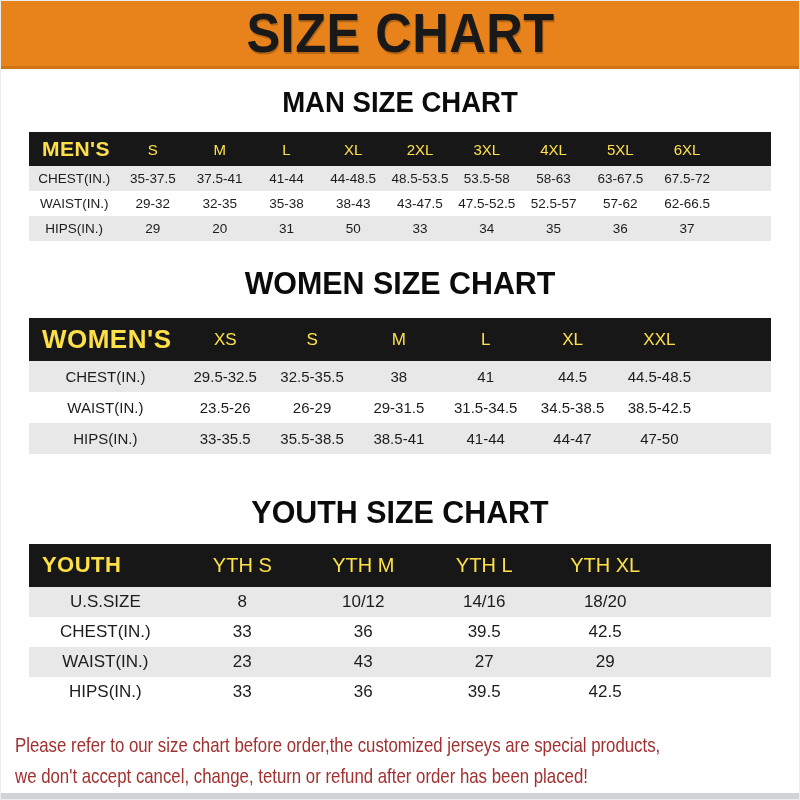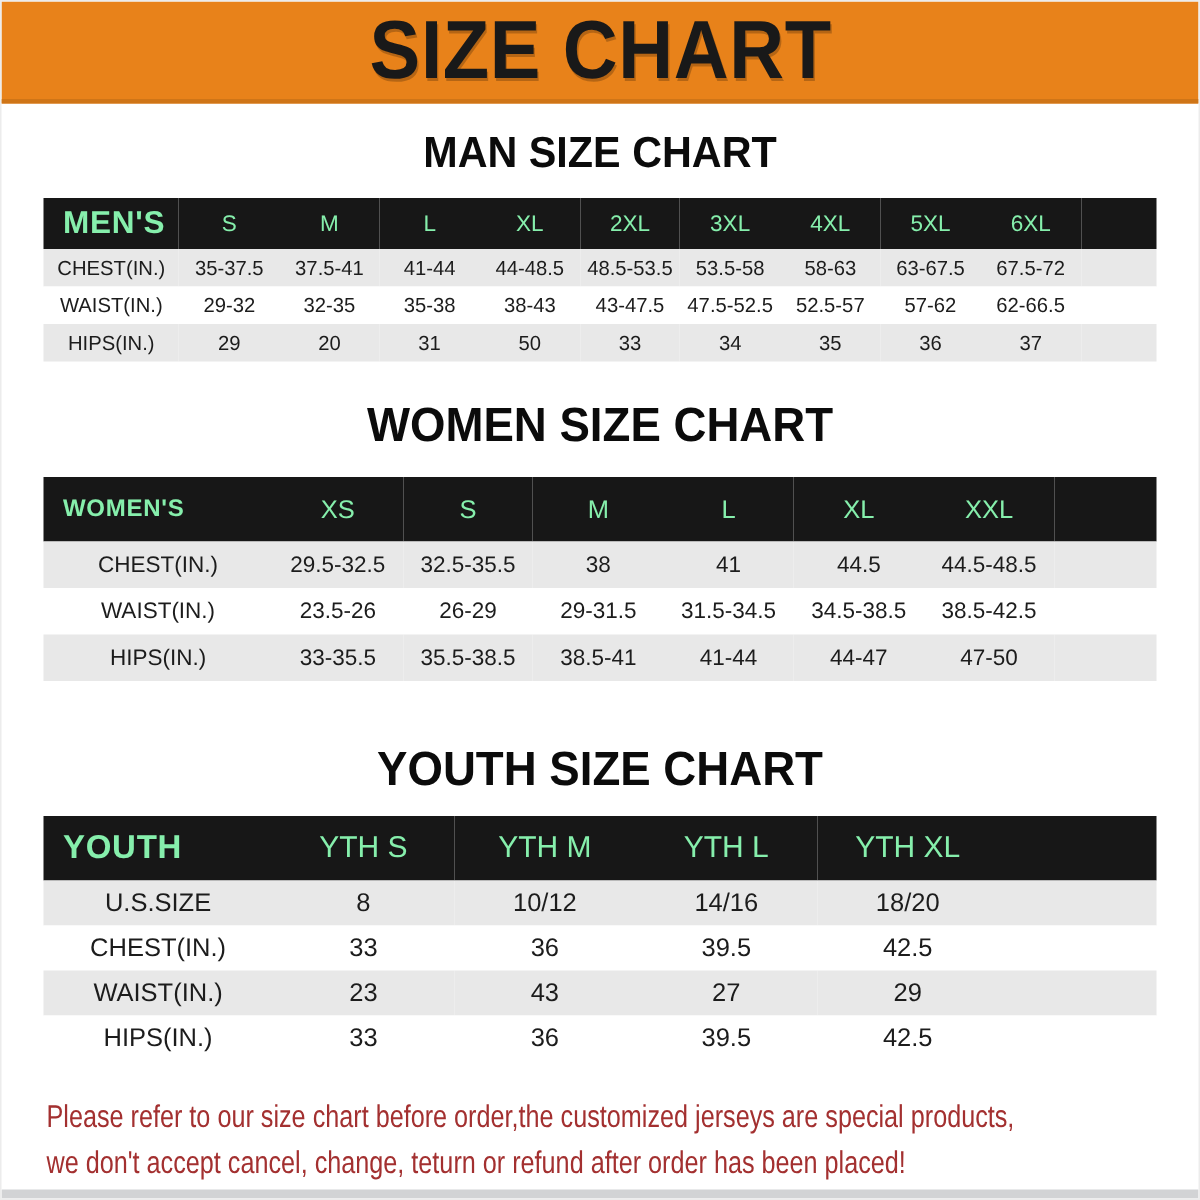--- a/index.html
+++ b/index.html
@@ -31,48 +31,48 @@
   }
   .h-man   { margin: 17px 0 13px; font-size: 29px; }
   .h-women { margin: 24px 0 16px; font-size: 32px; }
   .h-youth { margin: 40px 0 13px; font-size: 32px; }
 
   
   .chart {
     width: 93%; margin: 0 auto;
     border-collapse: collapse; table-layout: fixed;
   }
-  .chart thead tr { background: var(--bar-bg, #171717); color: #86efac; }
+  .chart thead tr { background: var(--bar-bg, #171717); color: #fde047; }
   .chart th, .chart td { text-align: center; white-space: nowrap; overflow: visible; }
   .chart th.lbl { text-align: left; padding-left: 13px; font-weight: bold; letter-spacing: 0.5px; }
   .chart th.sz { font-weight: normal; }
   .chart tbody tr:nth-child(odd)  { background: var(--row-alt, #e8e8e8); }
   .chart tbody tr:nth-child(even) { background: #ffffff; }
   .chart tbody td { color: #1c1c1c; }
 
   .t-men  thead tr { height: 34px; }
   .t-men  th.lbl   { font-size: 21px; }
   .t-men  th.sz    { font-size: 15px; }
   .t-men  tbody tr { height: 25px; }
   .t-men  tbody td { font-size: 13.5px; }
 
   .t-women thead tr { height: 43px; }
-  .t-women th.lbl   { font-size: 16px; }
+  .t-women th.lbl   { font-size: 26px; }
   .t-women th.sz    { font-size: 17px; }
   .t-women tbody tr { height: 31px; }
   .t-women tbody td { font-size: 15px; }
 
   .t-youth thead tr { height: 43px; border-radius: 20px; }
   .t-youth th.lbl   { font-size: 22px; }
   .t-youth th.sz    { font-size: 20px; }
   .t-youth tbody tr { height: 30px; }
   .t-youth tbody td { font-size: 17px; }
 
   
-  .note { margin-top: 22px; padding-left: 30px; color: var(--note-red, #a33030); }
+  .note { margin-top: 22px; padding-left: 14px; color: var(--note-red, #a33030); }
   .note-line {
     font-size: 21px; line-height: 31px; white-space: nowrap;
     transform: scaleX(0.80); transform-origin: left center;
   }
 
   .bottom-strip {
     position: absolute; left: 0; right: 0; bottom: 0;
     height: 6px; background: #d2d3d5;
   }
 </style>

